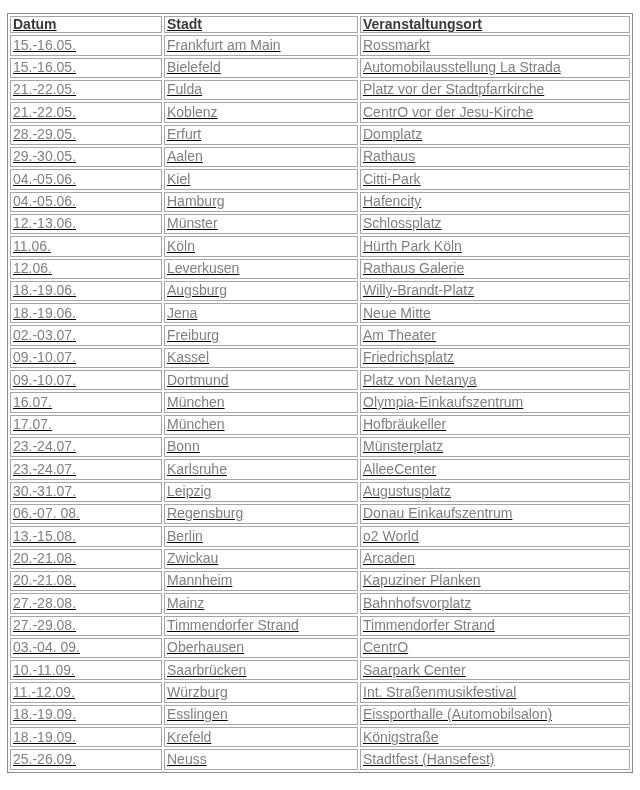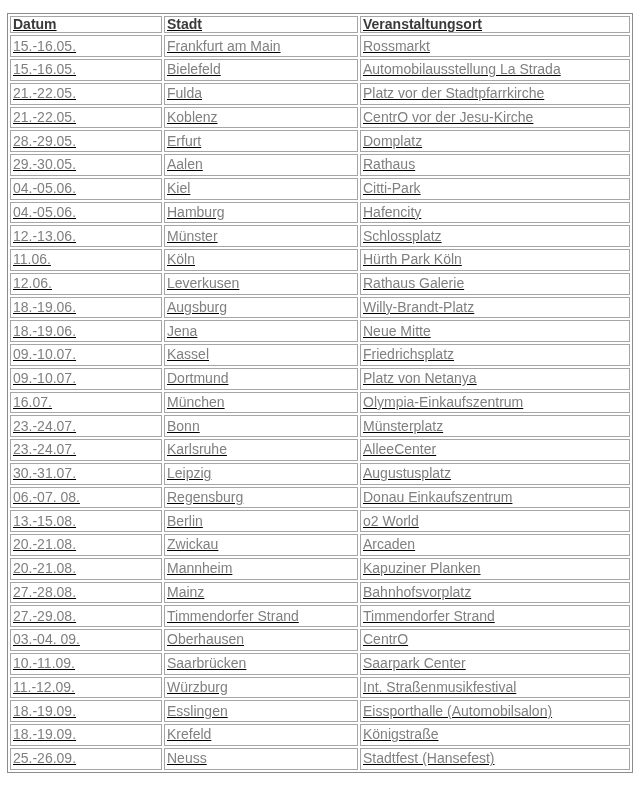--- a/index.html
+++ b/index.html
@@ -137,33 +137,43 @@
           <td>18.-19.06.</td>
           <td>Augsburg</td>
           <td>Willy-Brandt-Platz</td>
         </tr>
         <tr>
           <td>18.-19.06.</td>
           <td>Jena</td>
           <td>Neue Mitte</td>
         </tr>
         <tr>
+          <td>02.-03.07.</td>
+          <td>Freiburg</td>
+          <td>Am Theater</td>
+        </tr>
+        <tr>
           <td>09.-10.07.</td>
           <td>Kassel</td>
           <td>Friedrichsplatz</td>
         </tr>
         <tr>
           <td>09.-10.07.</td>
           <td>Dortmund</td>
           <td>Platz von Netanya</td>
         </tr>
         <tr>
           <td>16.07.</td>
           <td>München</td>
           <td>Olympia-Einkaufszentrum</td>
+        </tr>
+        <tr>
+          <td>17.07.</td>
+          <td>München</td>
+          <td>Hofbräukeller</td>
         </tr>
         <tr>
           <td>23.-24.07.</td>
           <td>Bonn</td>
           <td>Münsterplatz</td>
         </tr>
         <tr>
           <td>23.-24.07.</td>
           <td>Karlsruhe</td>
           <td>AlleeCenter</td>

